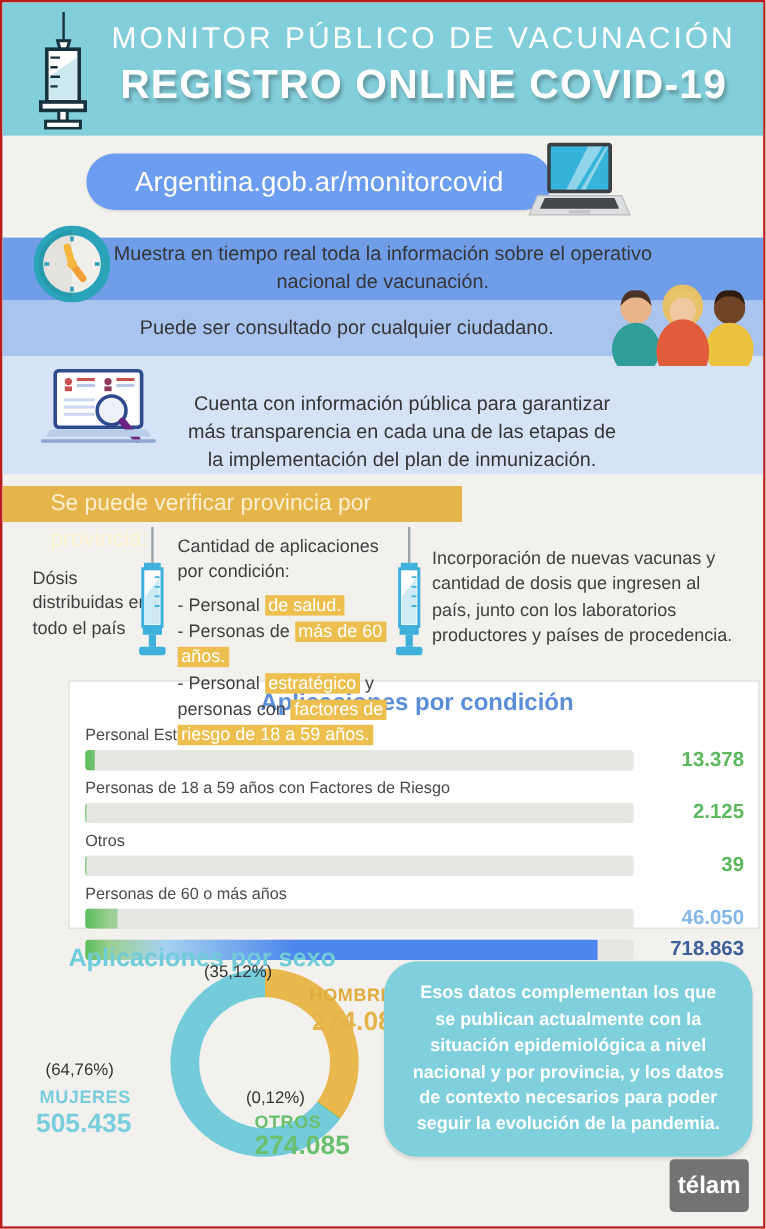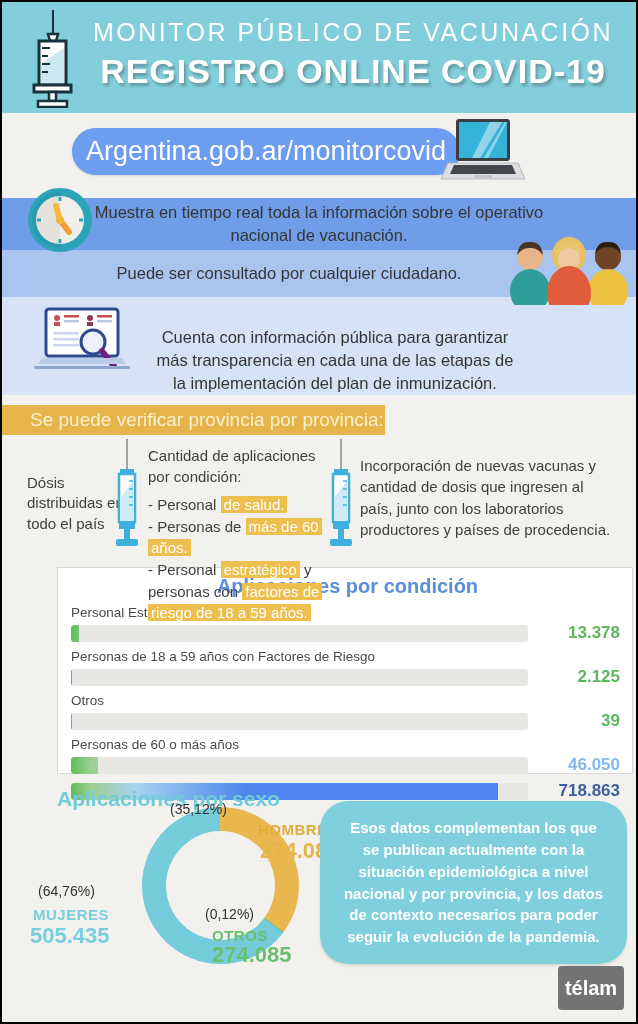--- a/index.html
+++ b/index.html
@@ -1,47 +1,47 @@
 <!DOCTYPE html>
 <html><head>
 <meta charset="utf-8">
 <style>
   html,body { margin:0; padding:0; background:#ffffff; }
   #page {
     position:relative; width:638px; height:1024px; box-sizing:border-box;
-    border:2px solid #000000; background:#f2f1ee; overflow:hidden;
+    border:2px solid #b91c1c; background:#f2f1ee; overflow:hidden;
     font-family:"Liberation Sans", sans-serif; color:#3b3b3b;
   }
   
   .header { height:111px; background:#82ceda; position:relative; }
   .header-syringe { position:absolute; left:24px; top:6px; }
   .header-titles { position:absolute; left:84px; top:16px; width:534px; text-align:center; }
   .title1 { color:#ffffff; font-size:25px; font-weight:400; letter-spacing:2.5px; white-space:nowrap; }
   .title2 { color:#ffffff; font-size:34px; font-weight:800; letter-spacing:1px; margin-top:5px;
             text-shadow:2px 3px 3px rgba(30,30,30,0.30); white-space:nowrap; }
   
   .url-row { height:85px; position:relative; }
   .url-pill { position:absolute; left:70px; top:15px; width:388px; height:47px;
-              background:#6d9df0; border-radius:26px; color:#ffffff; font-size:27px;
+              background:#6d9df0; border-radius:26px; color:#ffffff; font-size:23px;
               line-height:47px; text-align:center; box-shadow:0 1px 2px rgba(0,0,0,.12); cursor:pointer; }
   .laptop-icon { position:absolute; left:436px; top:4px; }
   
   .band1 { height:52px; background:#6f9de8; display:flex; align-items:center; justify-content:center; }
   .band2 { height:47px; background:#a9c4ef; display:flex; align-items:center; justify-content:center; }
   .band3 { height:98px; background:#d6e2f6; position:relative; display:flex; align-items:flex-end; }
   .band-text { font-size:16.5px; color:#353535; text-align:center; line-height:1.4; }
   .band1 .band-text { width:480px; }
   .band2 .band-text { width:480px; margin-right:60px; }
   .band3 .band-text { margin-left:148px; width:370px; }
   .clock-icon { position:absolute; left:26px; top:186px; z-index:6; }
   .people-icon { position:absolute; left:500px; top:231px; z-index:6; }
   .laptopmag-icon { position:absolute; left:28px; top:9px; }
   
   .banner { margin-top:10px; width:383px; height:30px; background:#e5b44b; color:#fbf0cd;
-            font-size:19px; line-height:30px; padding-left:28px; box-sizing:border-box; }
+            font-size:19px; line-height:30px; padding-left:40px; box-sizing:border-box; }
   
   .columns { position:relative; height:126px; }
   .col-doses { position:absolute; left:25px; top:38px; width:112px; font-size:15px; line-height:1.35; color:#3f3f3f; }
   .syringe1 { position:absolute; left:110px; top:4px; }
   .syringe2 { position:absolute; left:324px; top:4px; }
   .col-cond { position:absolute; left:146px; top:10px; width:192px; font-size:15px; line-height:1.42; color:#3f3f3f; }
   .cond-items { margin-top:6px; }
   .cond-item { margin-bottom:1px; }
   .hl { background:#ecbf4e; color:#ffffff; padding:0 3px; box-decoration-break:clone; -webkit-box-decoration-break:clone; }
   .col-incorp { position:absolute; left:358px; top:20px; width:252px; font-size:15px; line-height:1.42; color:#3f3f3f; }

